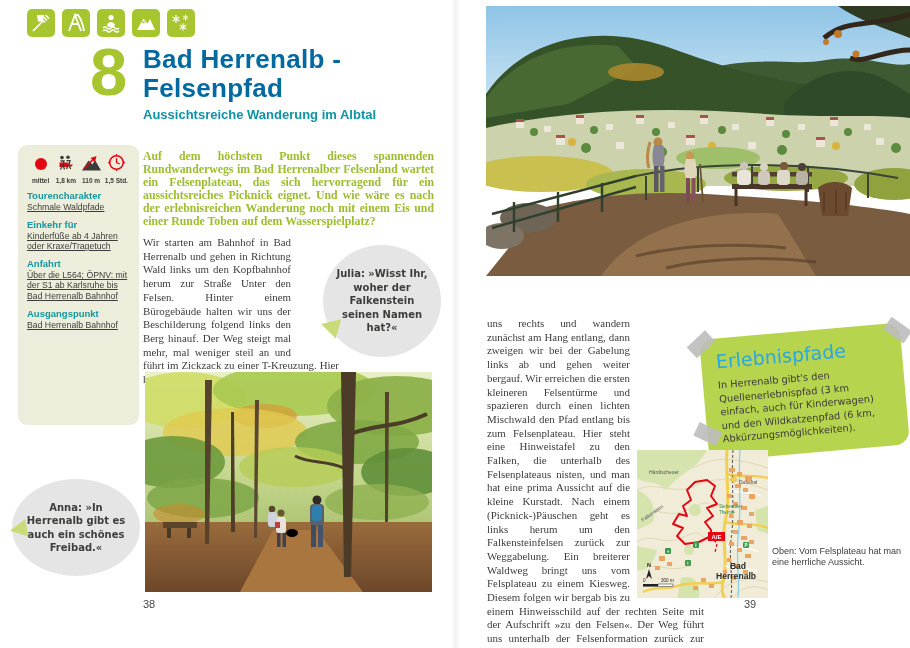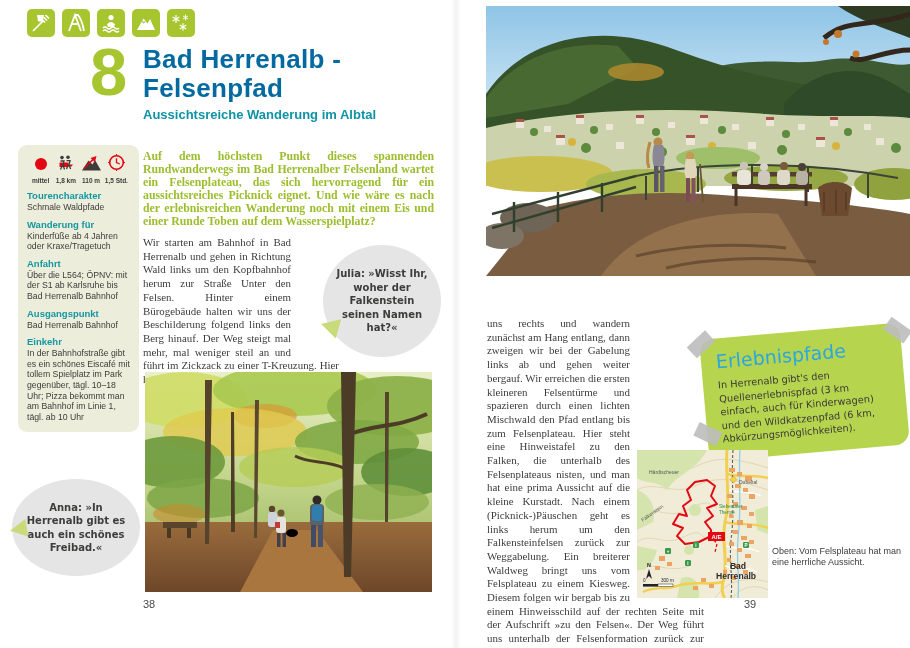--- a/index.html
+++ b/index.html
@@ -19,21 +19,21 @@
   .subtitle{position:absolute;left:143px;top:107px;font-size:13px;font-weight:bold;color:#0e93a6;}
 
   
   .infobox{position:absolute;left:18px;top:145px;width:121px;min-height:280px;
         background:#ededdb;border-radius:9px;padding:8px 9px 10px;box-sizing:border-box;}
   .stats{display:flex;justify-content:space-between;align-items:flex-end;margin:0 1px 3px;}
   .stat{width:26px;text-align:center;}
   .stat-label{font-size:6.5px;font-weight:bold;color:#3c3c3b;margin-top:1px;white-space:nowrap;}
   .ib-sec{margin-top:6px;}
   .ib-h{font-size:9.5px;font-weight:bold;color:#1397a0;margin-bottom:1px;}
-  .ib-t{font-size:8.7px;line-height:10.6px;color:#3c3c3b;}
+  .ib-t{font-size:8.7px;line-height:10.6px;color:#3c3c3b;text-decoration:underline;}
 
   
   .intro{position:absolute;left:143px;top:138px;width:291px;text-align:justify;
         font-family:"Liberation Serif",serif;font-weight:bold;
         font-size:11.8px;line-height:13.1px;color:#9cbd2d;}
   .body-left{position:absolute;left:143px;top:236px;width:196px;}
   .body-right{position:absolute;left:487px;top:317px;width:217px;}
   .bodytext{font-family:"Liberation Serif",serif;font-size:10.9px;line-height:13.7px;
         color:#3c3c3b;text-align:justify;}
   .spacer-julia{float:right;width:48px;height:98px;margin-top:16px;}
@@ -172,34 +172,30 @@
           </svg>
           <div class="stat-label">1,5 Std.</div>
         </div>
       </div>
 
       <div class="ib-sec">
         <div class="ib-h">Tourencharakter</div>
         <div class="ib-t">Schmale Waldpfade</div>
       </div>
       <div class="ib-sec">
-        <div class="ib-h">Wanderung für</div>
+        <div class="ib-h">Einkehr für</div>
         <div class="ib-t">Kinderfüße ab 4 Jahren oder Kraxe/Tragetuch</div>
       </div>
       <div class="ib-sec">
         <div class="ib-h">Anfahrt</div>
         <div class="ib-t">Über die L564; ÖPNV: mit der S1 ab Karlsruhe bis Bad Herrenalb Bahnhof</div>
       </div>
       <div class="ib-sec">
         <div class="ib-h">Ausgangspunkt</div>
         <div class="ib-t">Bad Herrenalb Bahnhof</div>
-      </div>
-      <div class="ib-sec">
-        <div class="ib-h">Einkehr</div>
-        <div class="ib-t">In der Bahnhofstraße gibt es ein schönes Eiscafé mit tollem Spielplatz im Park gegenüber, tägl. 10–18 Uhr; Pizza bekommt man am Bahnhof im Linie 1, tägl. ab 10 Uhr</div>
       </div>
     </div>
 
     <p class="intro">Auf dem höchsten Punkt dieses spannenden Rundwanderwegs im Bad Herrenalber Felsenland wartet ein Felsenplateau, das sich hervorragend für ein aussichtsreiches Picknick eignet. Und wie wäre es nach der erlebnisreichen Wanderung noch mit einem Eis und einer Runde Toben auf dem Wasserspielplatz?</p>
 
     <div class="body-left">
       <p class="bodytext" style="margin:0;">
         <span class="spacer-julia"></span><span>Wir starten am Bahnhof in Bad Herrenalb und gehen in Richtung Wald links um den Kopfbahnhof herum zur Straße Unter den Felsen. Hinter einem Bürogebäude halten wir uns der Beschilderung folgend links den Berg hinauf. Der Weg steigt mal mehr, mal weniger steil an und führt im Zickzack zu einer T-Kreuzung. Hier halten wir</span>
       </p>
     </div>

